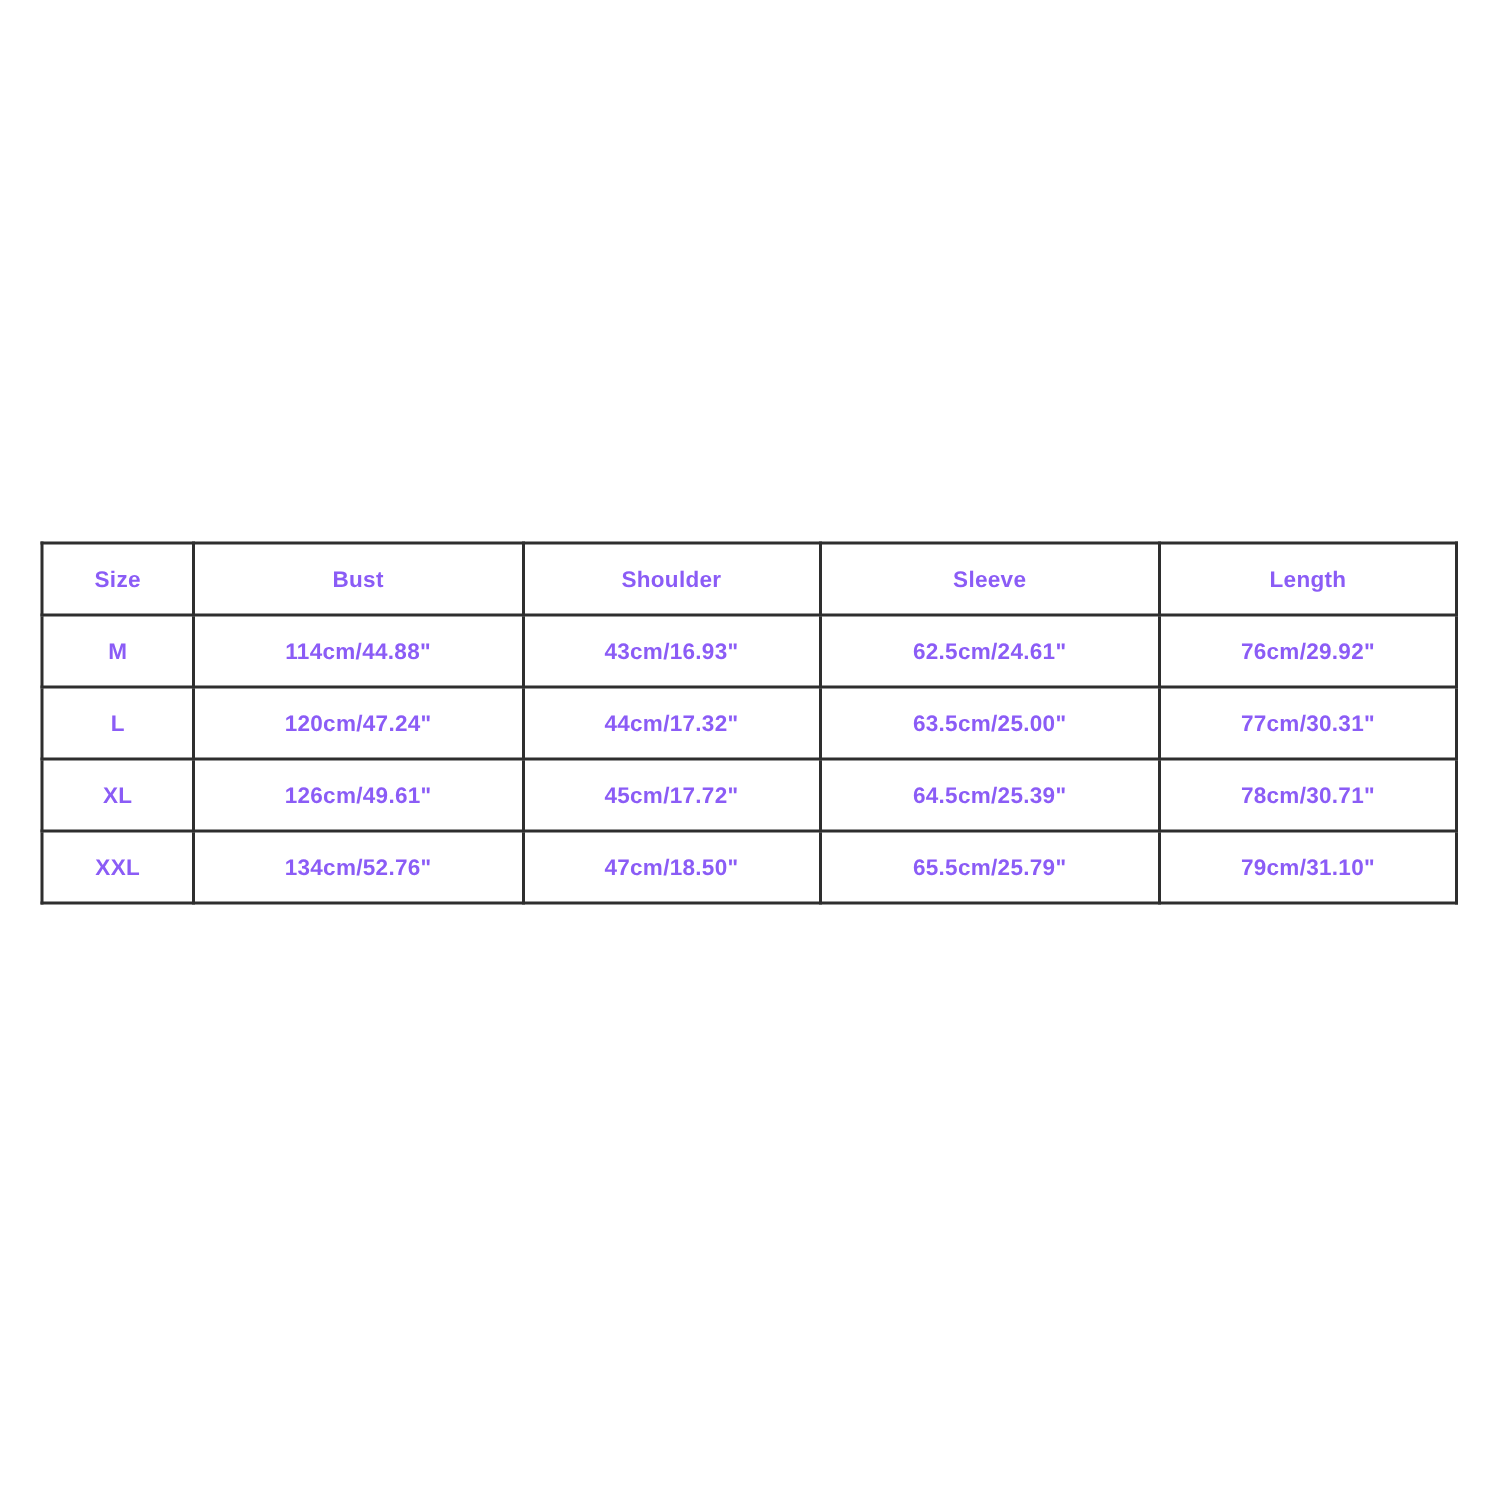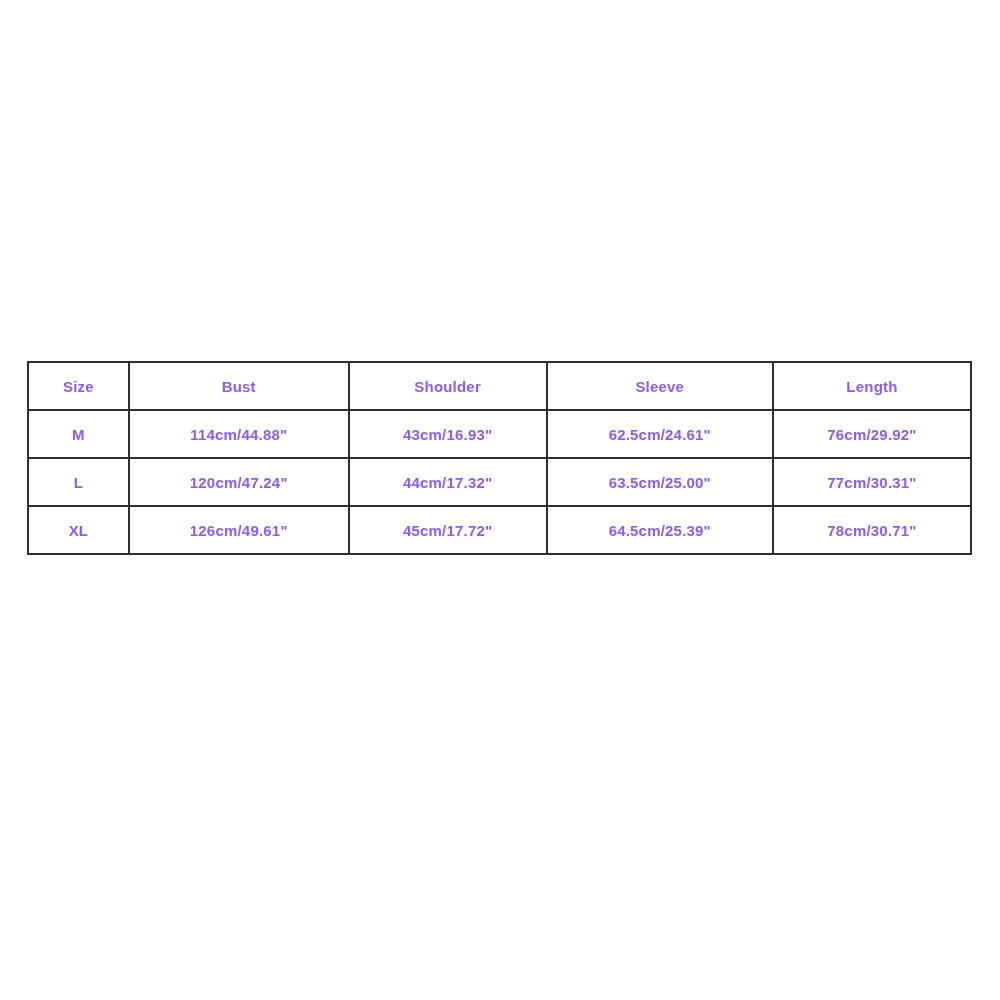--- a/index.html
+++ b/index.html
@@ -80,15 +80,22 @@
         <td>63.5cm/25.00"</td>
         <td>77cm/30.31"</td>
       </tr>
       <tr>
         <td>XL</td>
         <td>126cm/49.61"</td>
         <td>45cm/17.72"</td>
         <td>64.5cm/25.39"</td>
         <td>78cm/30.71"</td>
       </tr>
+      <tr>
+        <td>XXL</td>
+        <td>134cm/52.76"</td>
+        <td>47cm/18.50"</td>
+        <td>65.5cm/25.79"</td>
+        <td>79cm/31.10"</td>
+      </tr>
     </tbody>
   </table>
 </div>
 
 </body></html>

